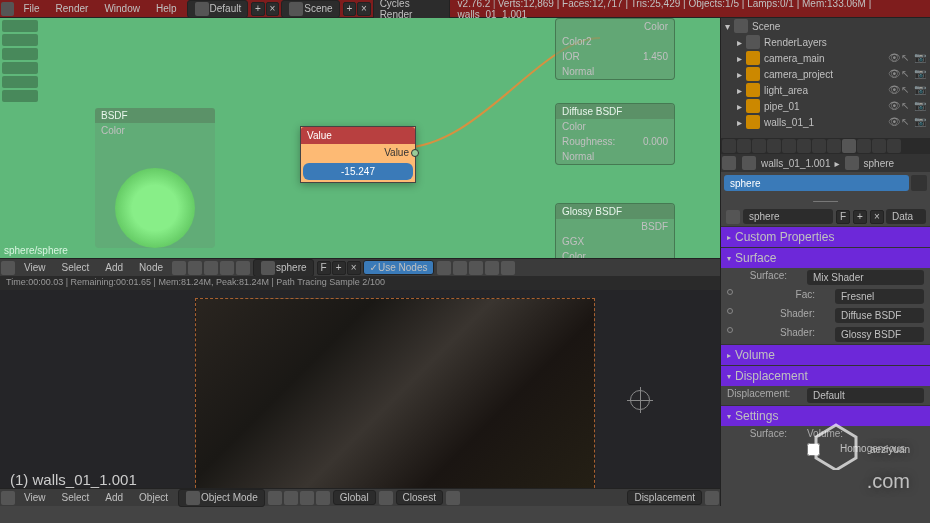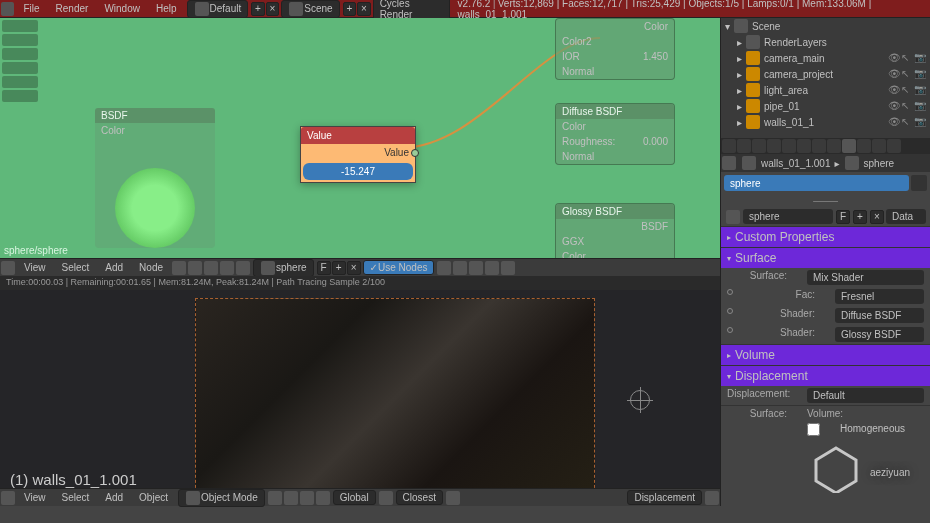--- a/index.html
+++ b/index.html
@@ -352,31 +352,33 @@
         <div class="panel-h">Volume</div>
       </div>
     <div class="panel">
       <div class="panel-h open">Displacement</div>
       <div class="prop-row">
           <span class="prop-label">Displacement:</span>
           <div class="prop-val">Default</div>
         </div>
     </div>
     <div class="panel">
+      <div class="panel-h open">Settings</div>
       <div class="prop-row">
         <span class="prop-label">Surface:</span>
         <span class="prop-label" style="text-align:left">Volume:</span>
       </div>
       <div class="prop-row">
         <span style="width:60px"></span>
         <input type="checkbox" style="">
         <span>Homogeneous</span>
       </div>
     </div>
   </div>
 </div>
 
 <div class="watermark">
   <svg width="50" height="50" style="vertical-align:middle;opacity:0.7">
       <polygon points="25,5 45,17 45,38 25,50 5,38 5,17" fill="none" stroke="#fff" stroke-width="3"></polygon>
     </svg>
   <span>aeziyuan</span>
+  <div class="sub">.com</div>
 </div>
 
 </body></html>

